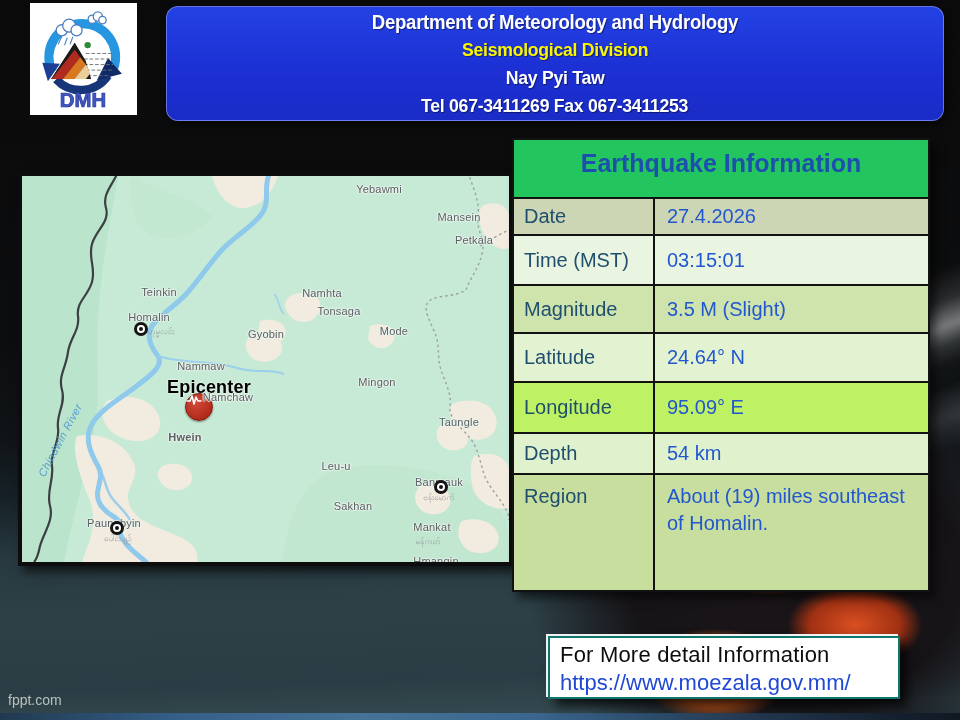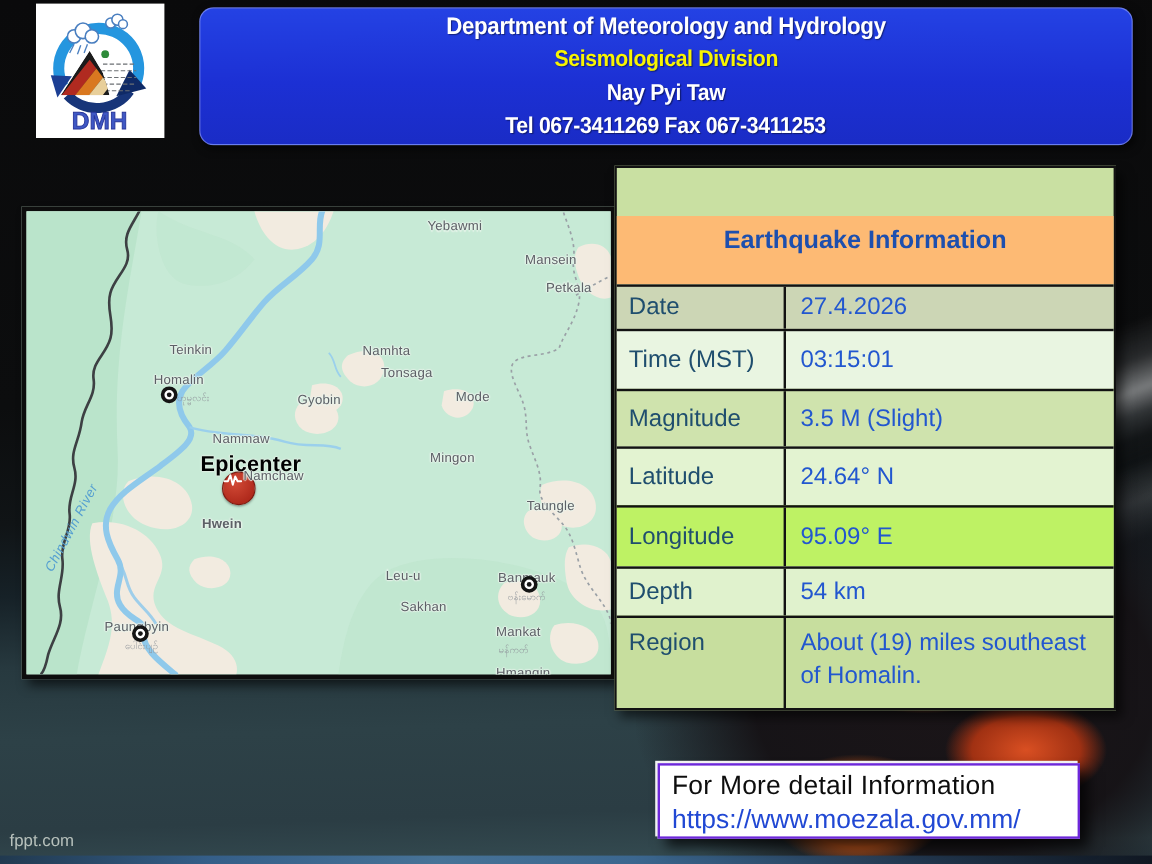--- a/index.html
+++ b/index.html
@@ -62,40 +62,40 @@
     background:radial-gradient(circle at 38% 32%,#d24a36,#b02a1c 72%);
     border:1.5px solid #7e1a10;display:flex;align-items:center;justify-content:center;
     box-shadow:0 1px 2px rgba(0,0,0,.4);}
   .river-label{position:absolute;font-size:11px;font-style:italic;color:#559fd1;
     white-space:nowrap;letter-spacing:.5px;}
 
   
   .eq-table{position:absolute;left:512px;top:138px;width:418px;height:454px;
     border:2px solid #121212;box-shadow:5px 6px 9px rgba(0,0,0,.6);
     display:flex;flex-direction:column;background:#c9e0a2;box-sizing:border-box;}
-  .eq-header{height:57px;background:#fdba74;display:flex;justify-content:center;
-    padding-top:9px;box-sizing:border-box;font-size:21px;font-weight:bold;color:#1d4fae;margin-top:40px;}
+  .eq-header{height:57px;background:#22c55e;display:flex;justify-content:center;
+    padding-top:9px;box-sizing:border-box;font-size:25px;font-weight:bold;color:#1d4fae;}
   .t-body{flex:1;display:flex;flex-direction:column;}
   .trow{display:flex;border-top:2px solid #121212;box-sizing:border-box;}
   .tlabel{width:141px;border-right:2px solid #121212;padding-left:10px;box-sizing:border-box;
     display:flex;align-items:center;font-size:20px;color:#1f4e6e;}
   .tvalue{flex:1;padding-left:12px;padding-right:16px;display:flex;align-items:center;
     font-size:20px;color:#2257cf;}
   .trow:nth-child(1){height:37px;background:#ccd6b5;}
   .trow:nth-child(2){height:50px;background:#e9f5e1;}
   .trow:nth-child(3){height:48px;background:#cfe3ad;}
   .trow:nth-child(4){height:49px;background:#e3f3d1;}
   .trow:nth-child(5){height:51px;background:#bef264;}
   .trow:nth-child(6){height:41px;background:#e0f2cd;}
   .trow:nth-child(7){flex:1;background:#c7de9e;}
   .trow:nth-child(7) .tlabel,.trow:nth-child(7) .tvalue{align-items:flex-start;padding-top:8px;line-height:1.35;}
 
   
   .info-box{position:absolute;left:548px;top:636px;width:352px;height:63px;background:#fff;
-    border:2px solid #6d28d9;box-shadow:-2px -2px 0 #f2f2f2,7px 7px 10px rgba(0,0,0,.72);
+    border:2px solid #0f766e;box-shadow:-2px -2px 0 #f2f2f2,7px 7px 10px rgba(0,0,0,.72);
     padding:3px 0 0 10px;box-sizing:border-box;}
   .info-line1{font-size:22px;color:#0d0d0d;line-height:28px;letter-spacing:.2px;}
   .info-link{font-size:22px;color:#2148d4;line-height:28px;text-decoration:none;display:inline-block;}
 
   .watermark{position:absolute;left:8px;top:692px;font-size:14px;color:#c3ccc6;opacity:.92;}
 </style>
 </head>
 <body>
 
 <div class="bg-base"></div>
@@ -209,21 +209,21 @@
         <div class="town" style="left: 317px; top: 135px;">Tonsaga</div>
         <div class="town" style="left: 127px; top: 141px;">Homalin</div>
         <div class="town burmese" style="left: 139px; top: 156px;">ဟုမ္မလင်း</div>
         <div class="town" style="left: 244px; top: 158px;">Gyobin</div>
         <div class="town" style="left: 372px; top: 155px;">Mode</div>
         <div class="town" style="left: 179px; top: 190px;">Nammaw</div>
         <div class="town" style="left: 355px; top: 206px;">Mingon</div>
         <div class="town" style="left: 206px; top: 221px;">Namchaw</div>
         <div class="town" style="left: 163px; top: 261px; font-weight: bold;">Hwein</div>
         <div class="town" style="left: 437px; top: 246px;">Taungle</div>
-        <div class="town" style="left: 304px; top: 304px; padding-left: 20px;">Leu-u</div>
+        <div class="town" style="left: 304px; top: 290px; padding-left: 20px;">Leu-u</div>
         <div class="town" style="left: 417px; top: 306px;">Banmauk</div>
         <div class="town burmese" style="left: 417px; top: 322px;">ဗန်းမောက်</div>
         <div class="town" style="left: 331px; top: 330px;">Sakhan</div>
         <div class="town" style="left: 410px; top: 351px;">Mankat</div>
         <div class="town burmese" style="left: 406px; top: 366px;">မန်ကတ်</div>
         <div class="town" style="left: 92px; top: 347px;">Paungbyin</div>
         <div class="town burmese" style="left: 96px; top: 363px;">ပေါင်းပျဉ်</div>
         <div class="town" style="left: 414px; top: 385px;">Hmangin</div>
         <div class="town-marker" style="left: 119px; top: 153px;"></div>
         <div class="town-marker" style="left: 419px; top: 311px;"></div>

